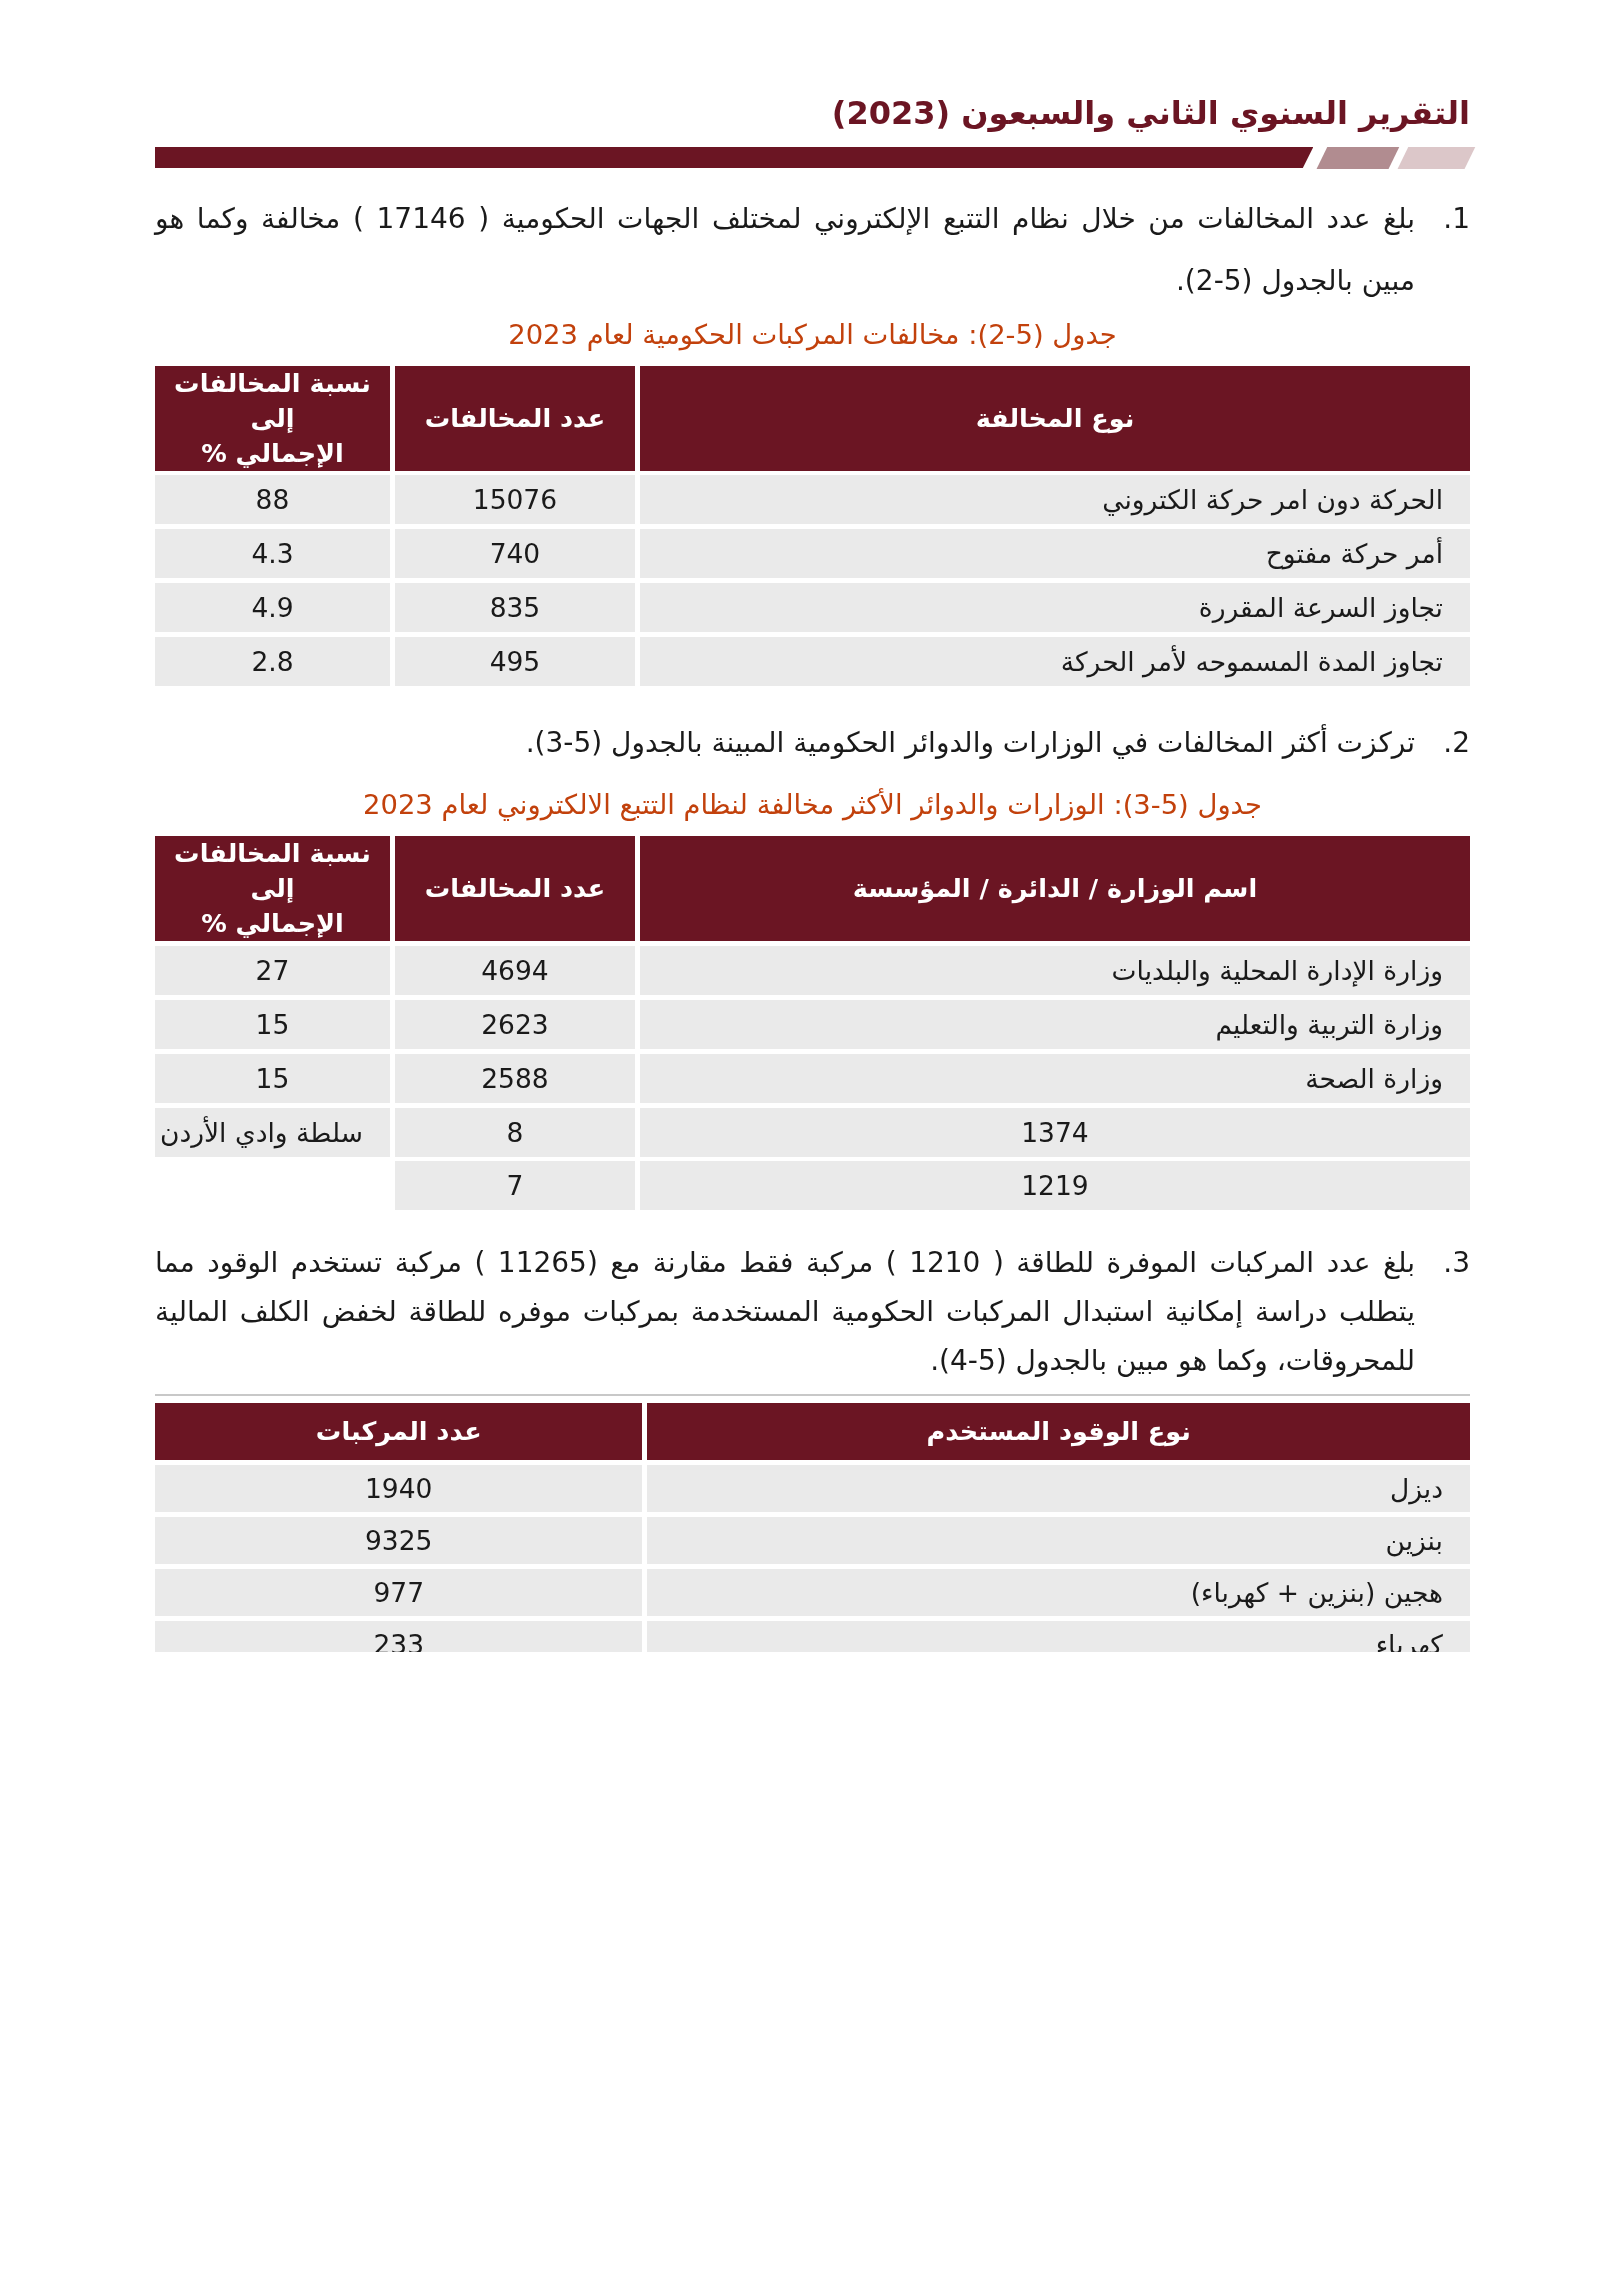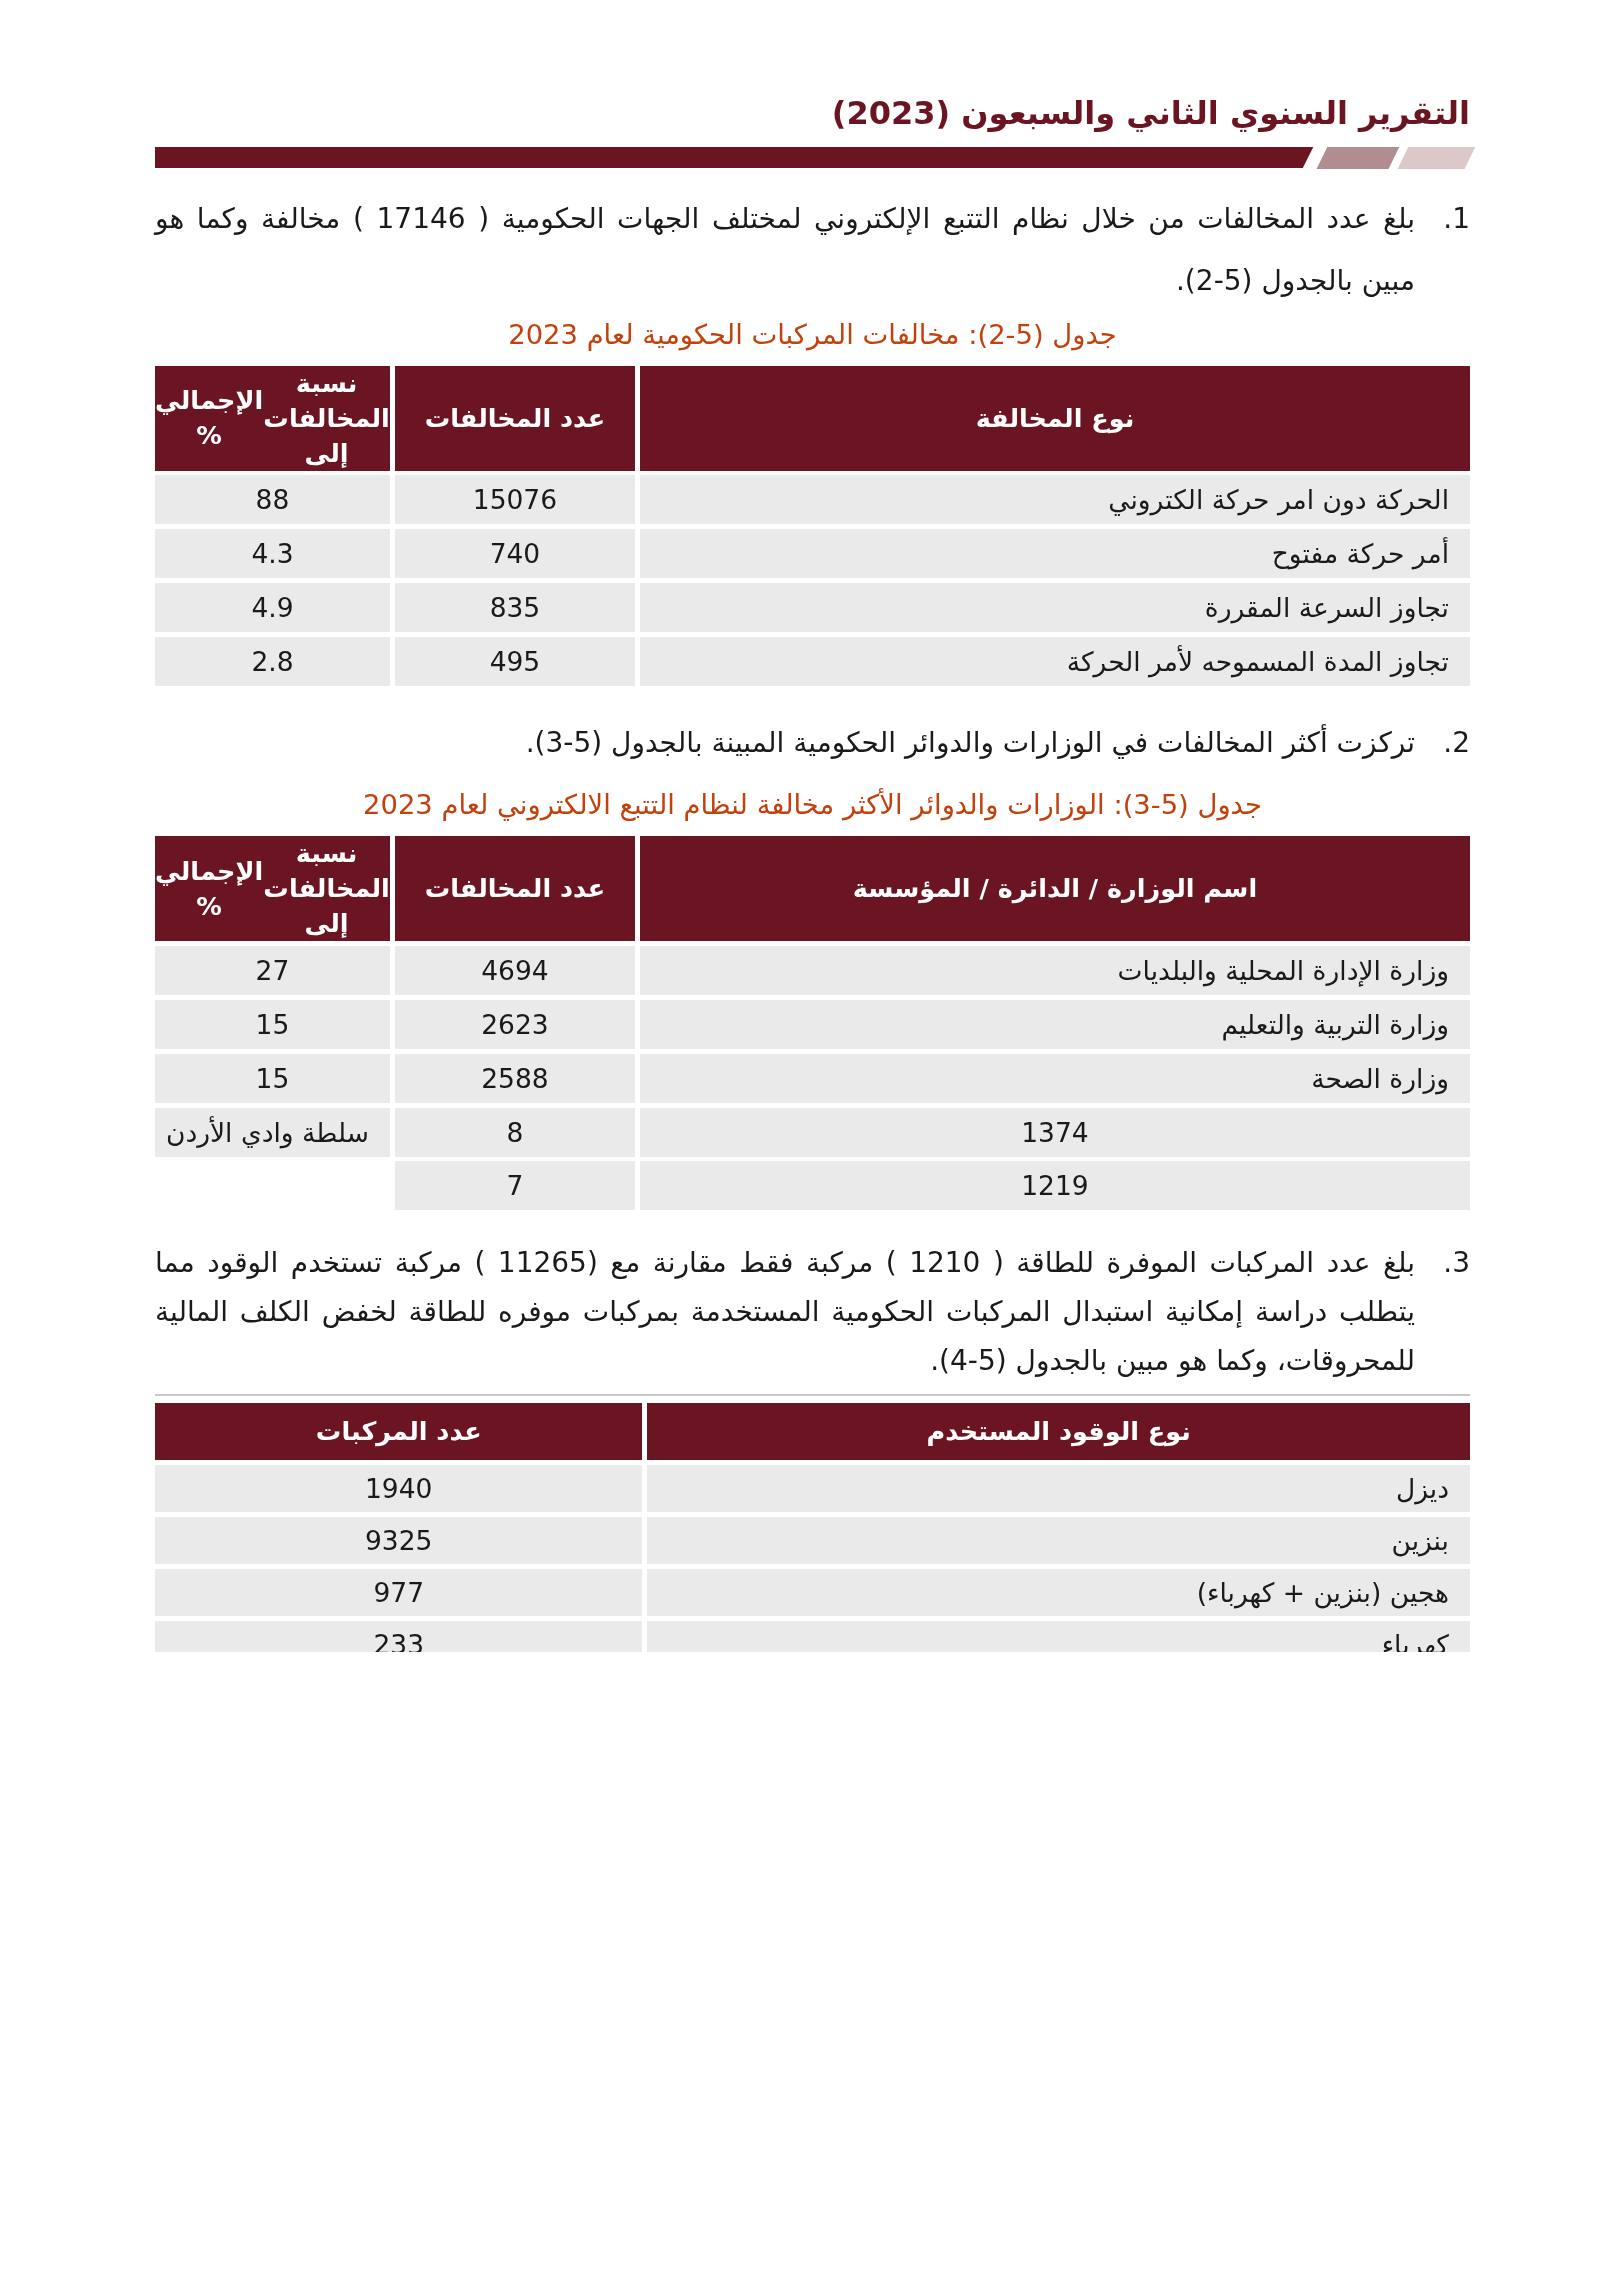--- a/index.html
+++ b/index.html
@@ -53,35 +53,35 @@
   .caption-3 { margin-top:22.5px; }
 
   
   .tbl { display:grid; gap:4.9px; background:#ffffff; margin-top:12.7px; }
   .tbl-3col { grid-template-columns:63.6fr 18.4fr 18fr; }
   .tbl-2col { grid-template-columns:62.8fr 37.2fr; }
   .tbl-fuel { margin-top:8.8px; border-top:2px solid #c8c8c8; padding-top:7.8px; }
   .th {
     background:#6B1523; color:#ffffff;
     font-weight:bold; font-size:25.5px; line-height:35px;
-    display:flex; flex-direction:row;
+    display:flex; flex-direction:column;
     align-items:center; justify-content:center;
     text-align:center;
     min-height:90px;
   }
   .tbl-fuel .th { min-height:57px; }
   .tbl2 .th { min-height:94px; }
   .td {
     background:#EAEAEA;
     font-size:26.5px;
     display:flex; align-items:center;
     min-height:49px;
   }
   .tbl-fuel .td { min-height:47px; }
-  .td-name { justify-content:flex-start; padding-right:21px; }
+  .td-name { justify-content:flex-start; padding-right:27px; }
   .td-num  { justify-content:center; }
 
   
   .footer { position:absolute; top:2140px; left:155px; right:151px; }
   .footer-rule {
     height:5.9px;
     background:linear-gradient(to right,#EBDCDD 0%,#C49BA0 45%,#6B1523 100%);
   }
   .page-num { text-align:right; font-size:29px; margin-top:11.8px; color:#222; }
 </style>

